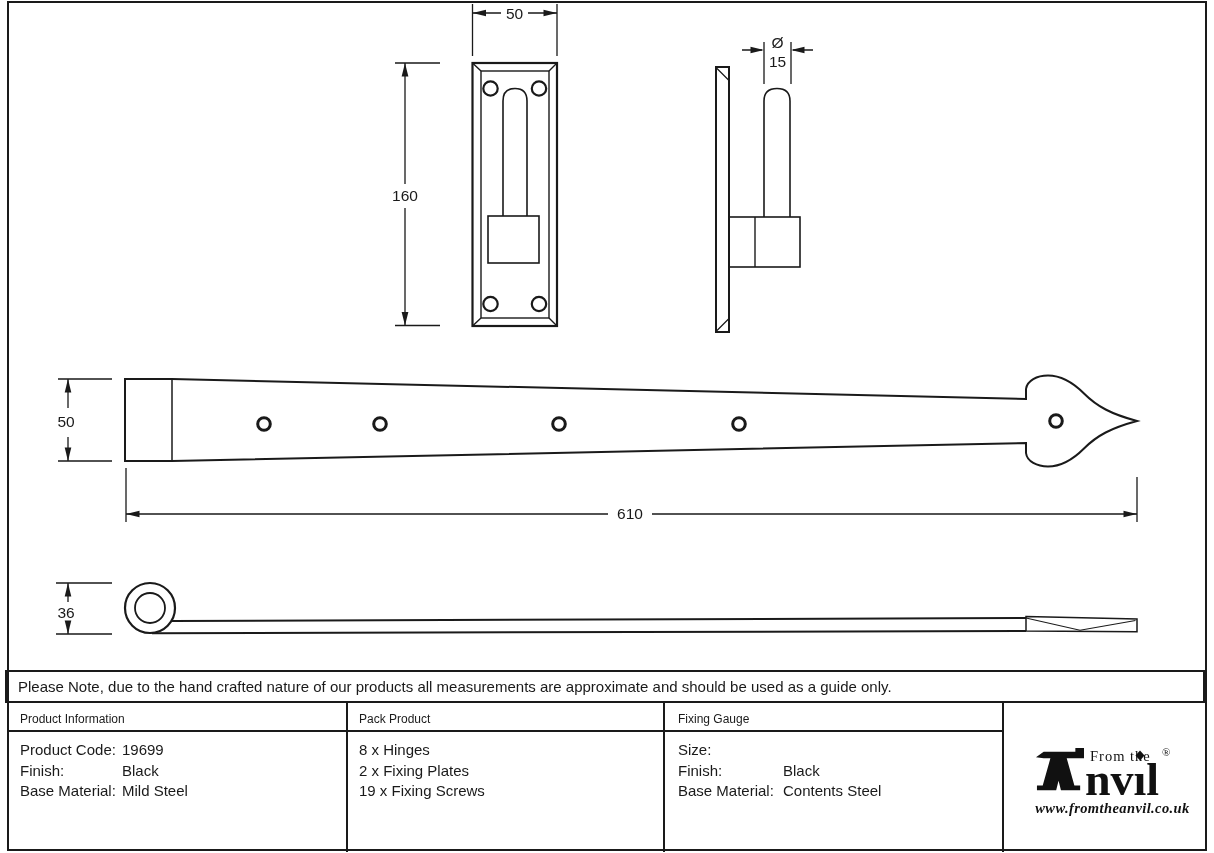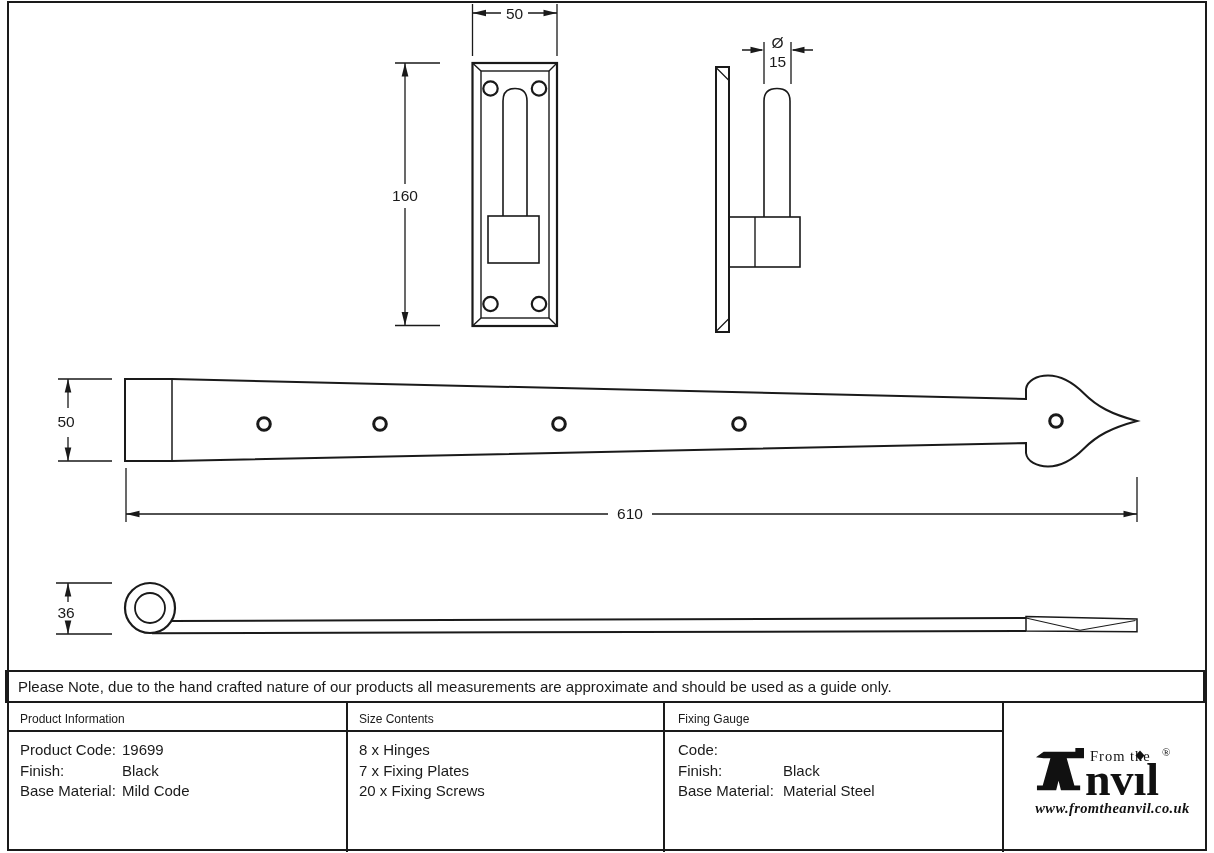--- a/index.html
+++ b/index.html
@@ -132,55 +132,55 @@
 <div class="note-box">
   <span>Please Note, due to the hand crafted nature of our products all measurements are approximate and should be used as a guide only.</span>
 </div>
 
 <div class="vline" style="left:346px"></div>
 <div class="vline" style="left:663px"></div>
 <div class="vline" style="left:1002px"></div>
 <div class="hline-header"></div>
 
 <div class="cell-title" style="left:20px">Product Information</div>
-<div class="cell-title" style="left:359px">Size Contents</div>
+<div class="cell-title" style="left:359px">Pack Product</div>
 <div class="cell-title" style="left:678px">Fixing Gauge</div>
 
 <div class="cell-body" style="left:20px">
   <div class="trow">
     <span class="tlabel pi-label">Product Code:</span>
     <span>19699</span>
   </div>
   <div class="trow">
     <span class="tlabel pi-label">Finish:</span>
     <span>Black</span>
   </div>
   <div class="trow">
     <span class="tlabel pi-label">Base Material:</span>
-    <span>Mild Code</span>
+    <span>Mild Steel</span>
   </div>
 </div>
 
 <div class="cell-body" style="left:359px">
   <div class="trow">8 x Hinges</div>
-  <div class="trow">7 x Fixing Plates</div>
-  <div class="trow">20 x Fixing Screws</div>
+  <div class="trow">2 x Fixing Plates</div>
+  <div class="trow">19 x Fixing Screws</div>
 </div>
 
 <div class="cell-body" style="left:678px">
   <div class="trow">
-    <span class="tlabel fs-label">Code:</span>
+    <span class="tlabel fs-label">Size:</span>
   </div>
   <div class="trow">
     <span class="tlabel fs-label">Finish:</span>
     <span>Black</span>
   </div>
   <div class="trow">
     <span class="tlabel fs-label">Base Material:</span>
-    <span>Material Steel</span>
+    <span>Contents Steel</span>
   </div>
 </div>
 
 <svg class="logo-svg" width="170" height="78" viewBox="0 0 170 78">
   <path fill="#111111" transform="translate(8,7) scale(0.48,0.47)" d="M0,22 L16,10 L82,10 L82,2 L100,2 L100,24 L64,24 L80,82 L92,82 L92,92 L52,92 L47,72 L42,92 L2,92 L2,82 L14,82 L30,24 L16,24 Z"></path>
   <text class="logo-serif" x="62" y="21" font-size="14.5" letter-spacing="1">From the</text>
   <text class="logo-serif" x="57" y="55" font-size="46" font-weight="bold">nvıl</text>
   <polygon fill="#111111" points="112,10.5 116.5,15.5 112,20.5 107.5,15.5"></polygon>
   <text class="logo-serif" x="134" y="16" font-size="11">®</text>
   <text class="logo-serif" x="84.5" y="73" font-size="14.5" font-weight="bold" font-style="italic" text-anchor="middle" letter-spacing="0.4">www.fromtheanvil.co.uk</text>

